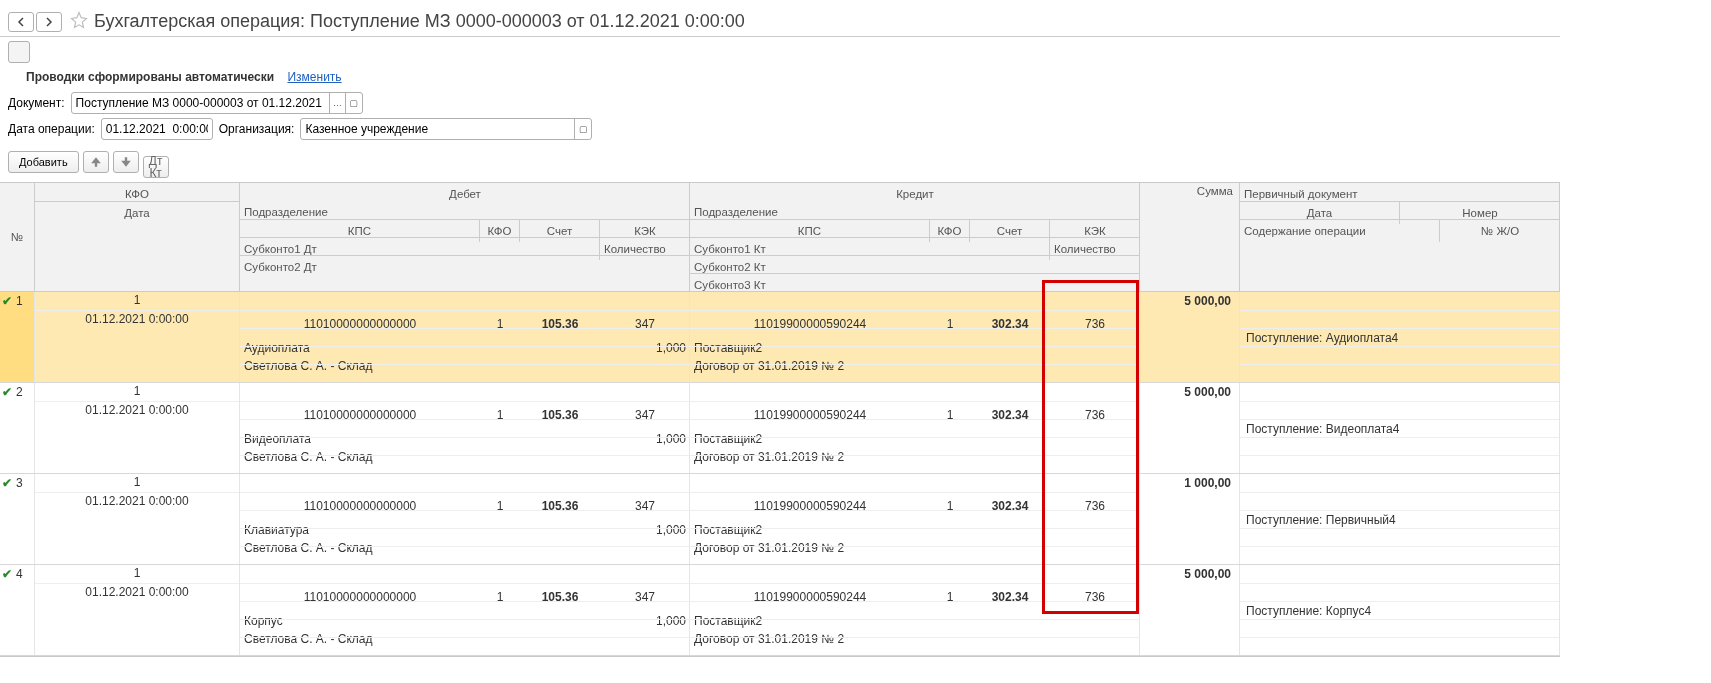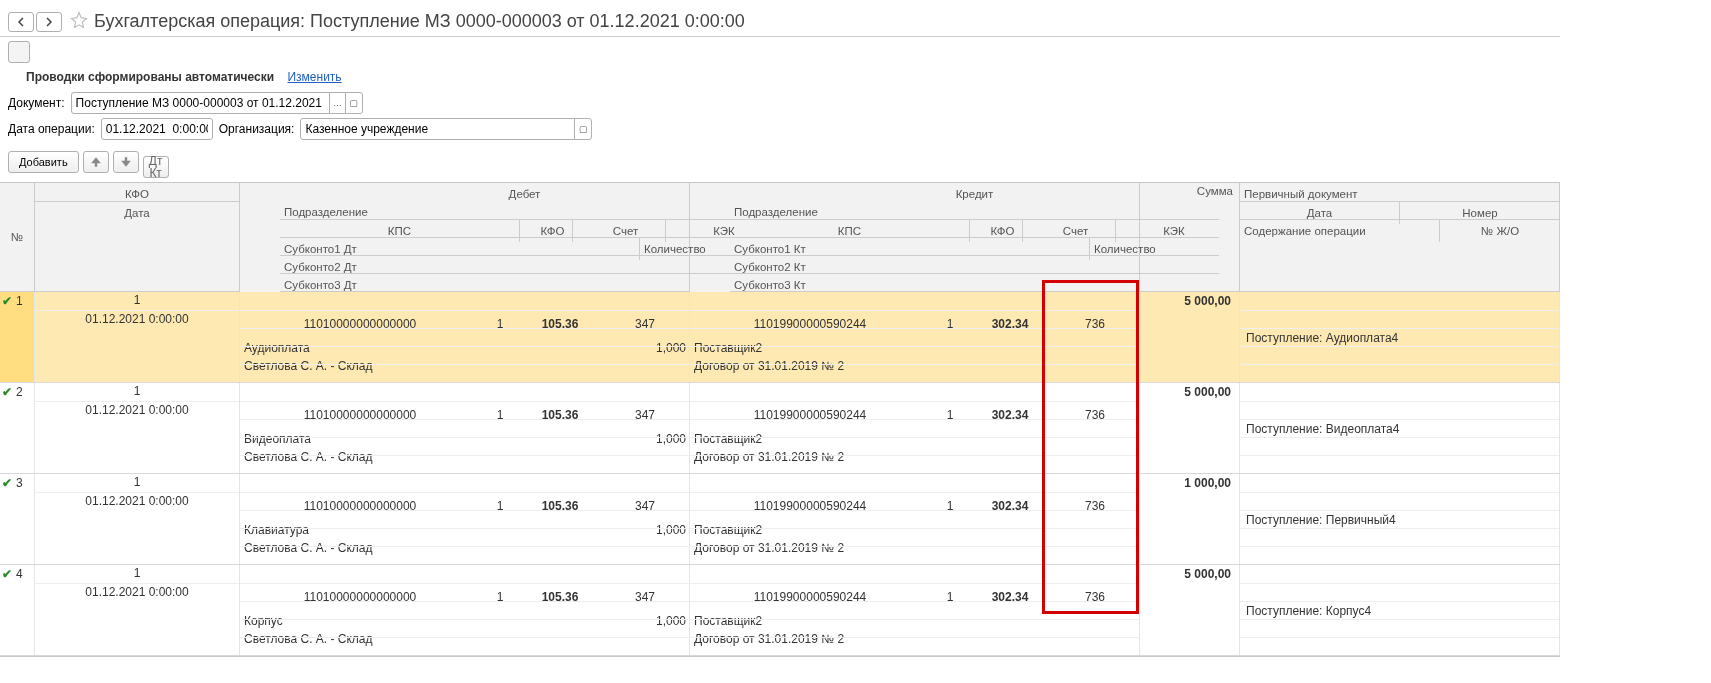--- a/index.html
+++ b/index.html
@@ -145,32 +145,30 @@
     justify-content: center;
     min-height: 18px;
   }
   .hcell.left { justify-content: flex-start; }
   
   .col-kfo { display: grid; grid-template-rows: 18px 18px; }
   
   .col-deb {
     display: grid;
     grid-template-rows: 18px auto;
-    margin-left: 40px;
   }
   .deb-sub {
     display: grid;
     grid-template-rows: 18px 18px 18px 18px 18px;
   }
   .deb-sub > div { border-top: 1px solid #ccc; }
   .deb-r0 { border-top: none !important; }
   .deb-kps-row {
     display: grid;
     grid-template-columns: 240px 40px 80px 90px;
-    gap: 13px;
   }
   .deb-kps-row > div { border-right: 1px solid #ccc; }
   .deb-kps-row > div:last-child { border-right: none; }
   .deb-sub3 {
     display: grid;
     grid-template-columns: 360px 90px;
   }
   .deb-sub3 > div:first-child { border-right: 1px solid #ccc; }
   
   .col-sum { display:flex; align-items:flex-start; justify-content:flex-end; padding:2px 6px; }
@@ -333,21 +331,20 @@
             <div class="hcell">КПС</div>
             <div class="hcell">КФО</div>
             <div class="hcell">Счет</div>
             <div class="hcell">КЭК</div>
           </div>
           <div class="deb-sub3">
             <div class="hcell left">Субконто1 Дт</div>
             <div class="hcell left">Количество</div>
           </div>
           <div class="hcell left">Субконто2 Дт</div>
-          <div class="hcell left">Субконто3 Дт</div>
         </div>
       </div>
       <div class="col-deb">
         <div class="hcell">Кредит</div>
         <div class="deb-sub">
           <div class="hcell left deb-r0" style="border-top:1px solid #ccc">Подразделение</div>
           <div class="deb-kps-row">
             <div class="hcell">КПС</div>
             <div class="hcell">КФО</div>
             <div class="hcell">Счет</div>

